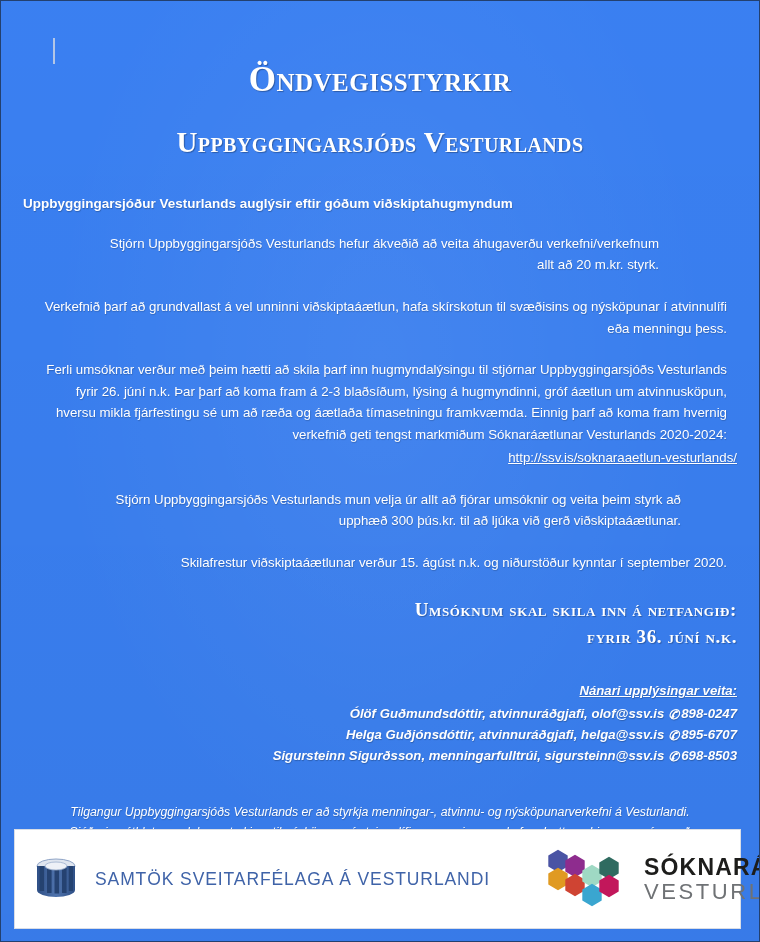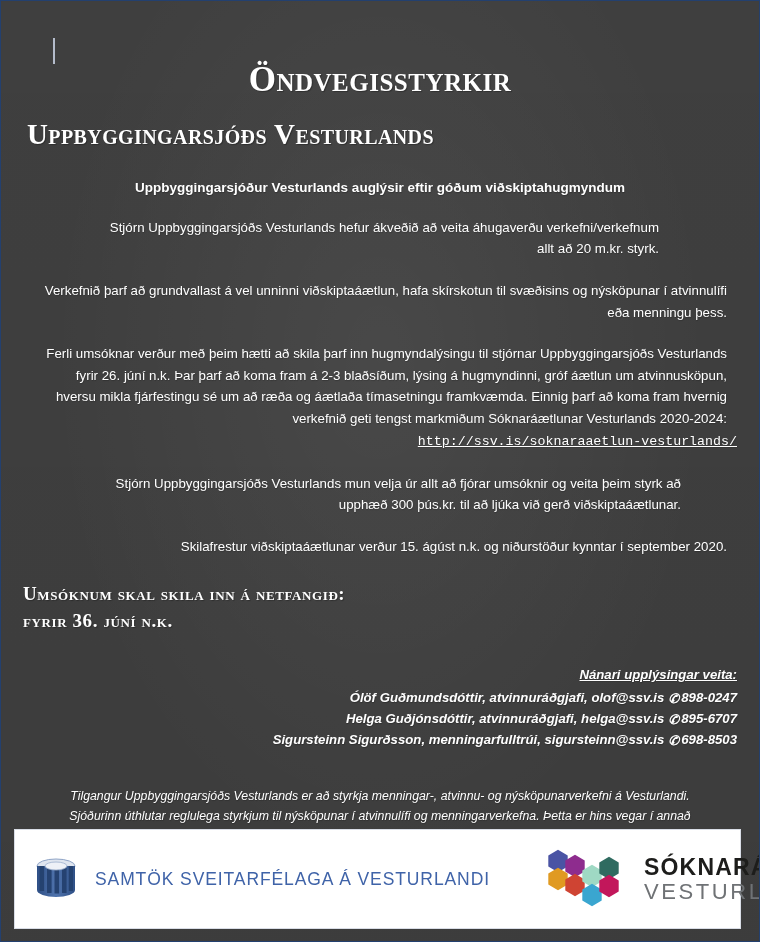--- a/index.html
+++ b/index.html
@@ -13,21 +13,21 @@
     font-family: "Liberation Sans", sans-serif;
     background: #ffffff;
     overflow: hidden;
   }
 
   .poster {
     position: relative;
     width: 760px;
     height: 942px;
     box-sizing: border-box;
-    background: #404040;
+    background: #3b82f6;
     border: 1px solid #23406f;
     overflow: hidden;
   }
 
   
   .poster::before {
     content: "";
     position: absolute;
     inset: 0;
     background:
@@ -62,37 +62,37 @@
     color: #ffffff;
     font-family: "Liberation Serif", serif;
     font-weight: bold;
     font-size: 35px;
     font-variant: small-caps;
     letter-spacing: 0.5px;
     line-height: 1.08;
     text-shadow: 1px 1px 1px rgba(0,0,0,0.30);
   }
   .title-sub {
-    margin: 4px;
+    margin: 12px;
     padding-top: 16px;
-    text-align: left;
+    text-align: center;
     color: #ffffff;
     font-family: "Liberation Serif", serif;
     font-weight: bold;
     font-size: 29px;
     font-variant: small-caps;
     letter-spacing: 0.4px;
     line-height: 1.1;
     text-shadow: 1px 1px 1px rgba(0,0,0,0.30);
   }
 
   .lead {
     margin: 0;
     padding-top: 24px;
-    text-align: center;
+    text-align: left;
     color: #ffffff;
     font-size: 13.5px;
     font-weight: bold;
     line-height: 1.35;
     text-shadow: 0.5px 0.5px 1px rgba(0,0,0,0.25);
   }
 
   
   .para {
     margin: 0;
@@ -118,21 +118,21 @@
 
   .link {
     color: #ffffff;
     text-decoration: underline;
   }
 
   
   .callout {
     margin: 0;
     padding-top: 24px;
-    text-align: left;
+    text-align: right;
     color: #ffffff;
     font-family: "Liberation Serif", serif;
     font-weight: bold;
     font-size: 19px;
     font-variant: small-caps;
     letter-spacing: 0.6px;
     line-height: 1.42;
     text-shadow: 1px 1px 1px rgba(0,0,0,0.28);
   }
   .callout span { display: block; }
@@ -255,21 +255,21 @@
     <h2 class="title-sub">Uppbyggingarsjóðs Vesturlands</h2>
 
     <p class="lead">Uppbyggingarsjóður Vesturlands auglýsir eftir góðum viðskiptahugmyndum</p>
 
     <p class="para narrow">Stjórn Uppbyggingarsjóðs Vesturlands hefur ákveðið að veita áhugaverðu verkefni/verkefnum allt að 20 m.kr. styrk.</p>
 
     <p class="para wide">Verkefnið þarf að grundvallast á vel unninni viðskiptaáætlun, hafa skírskotun til svæðisins og nýsköpunar í atvinnulífi eða menningu þess.</p>
 
     <p class="para wide">Ferli umsóknar verður með þeim hætti að skila þarf inn hugmyndalýsingu til stjórnar Uppbyggingarsjóðs Vesturlands fyrir 26. júní n.k.  Þar þarf að koma fram á 2-3 blaðsíðum, lýsing á hugmyndinni, gróf áætlun um atvinnusköpun, hversu mikla fjárfestingu sé um að ræða og áætlaða tímasetningu framkvæmda.  Einnig þarf að koma fram hvernig verkefnið geti tengst markmiðum Sóknaráætlunar Vesturlands 2020-2024:</p>
 
-    <p class="para" style="padding-top:2px;font-family:Liberation Mono, monospace;"><a class="link" href="#">http://ssv.is/soknaraaetlun-vesturlands/</a></p>
+    <p class="para" style="padding-top:2px;"><a class="link" href="#">http://ssv.is/soknaraaetlun-vesturlands/</a></p>
 
     <p class="para mid">Stjórn Uppbyggingarsjóðs Vesturlands mun velja úr allt að fjórar umsóknir og veita þeim styrk að upphæð 300 þús.kr. til að ljúka við gerð viðskiptaáætlunar.</p>
 
     <p class="para wide">Skilafrestur viðskiptaáætlunar verður 15. ágúst n.k. og niðurstöður kynntar í september 2020.</p>
 
     <div class="callout">
       <span>Umsóknum skal skila inn á netfangið:</span>
       <span>fyrir 36. júní n.k.</span>
     </div>
 

